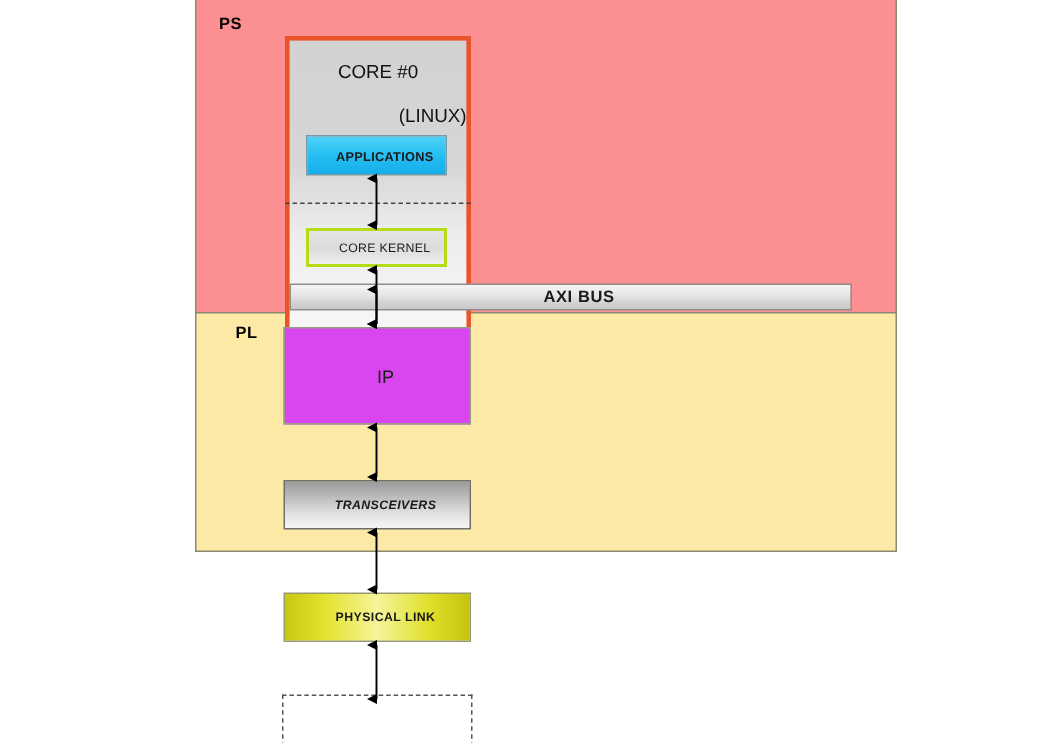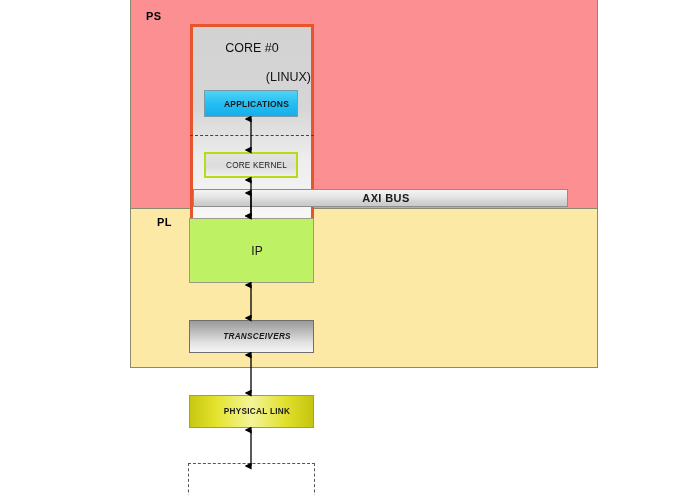--- a/index.html
+++ b/index.html
@@ -76,21 +76,21 @@
 
   #axi-bus-box{
     left:177px;top:189px;width:375px;height:18px;
     background:linear-gradient(to bottom,#f4f4f4 0%,#e6e6e6 42%,#d3d3d3 72%,#c9c9c9 100%);
     border:1px solid #8e8e8e;
     font-size:11px;font-weight:bold;letter-spacing:.4px;margin-left:16px;
   }
 
   #ip-box{
     left:189px;top:218px;width:125px;height:65px;
-    background:#bef264;
+    background:#d946ef;
     border:1px solid #9a9a86;
     font-size:12px;font-weight:normal;
   }
 
   #transceivers-box{
     left:189px;top:320px;width:125px;height:33px;
     background:linear-gradient(to bottom,#9a9a9a 0%,#b8b8b8 30%,#e2e2e2 70%,#f6f6f6 100%);
     border:1px solid #6f6f6f;
     font-size:8.2px;font-weight:bold;letter-spacing:.3px;font-style:italic;
   }

